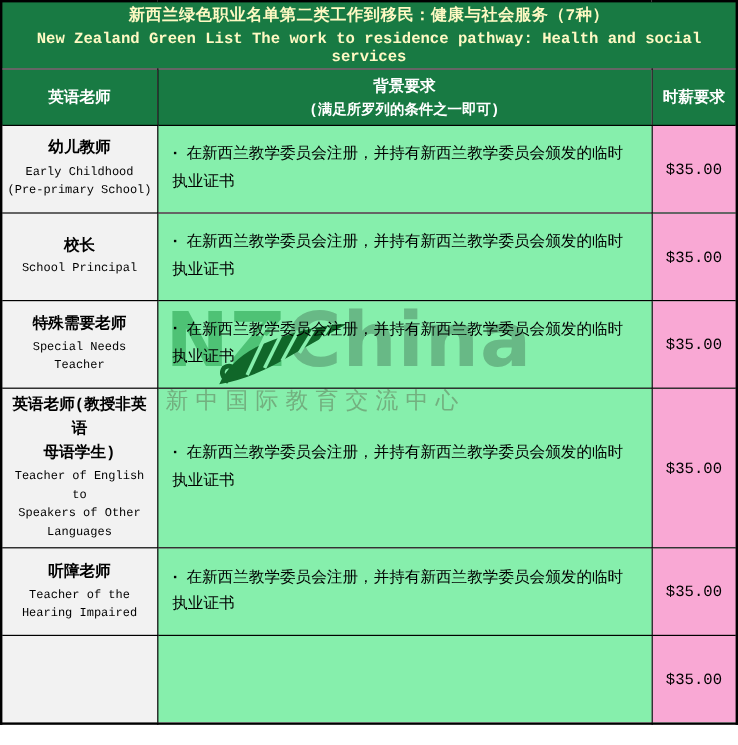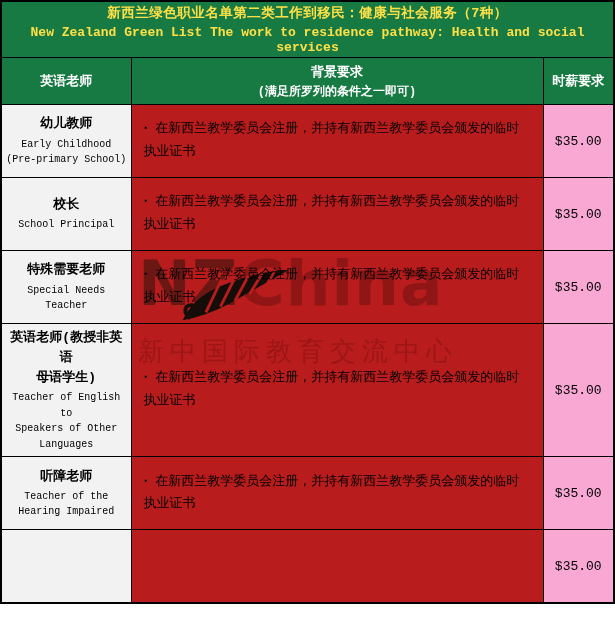--- a/index.html
+++ b/index.html
@@ -19,21 +19,21 @@
     border: 2px solid #000;
     margin: 0 auto;
   }
   col.c1 { width: 130px; }
   col.c2 { width: 412px; }
   col.c3 { width: 71px; }
   th, td { border: 1px solid #000; overflow: hidden; }
 
   .title-cell {
     background: #187a43;
-    color: #fde047;
+    color: #fef9c3;
     height: 51px;
     text-align: center;
     vertical-align: middle;
     padding: 2px 4px;
   }
   .t-zh { font-size: 13.5px; font-weight: bold; letter-spacing: 0.5px; margin-bottom: 3px; }
   .t-en { font-size: 13px; font-weight: bold; }
 
   .head-row th {
     background: #187a43;
@@ -51,21 +51,21 @@
   td.name {
     background: #f2f2f2;
     text-align: center;
     vertical-align: middle;
     padding: 4px 3px;
   }
   .zh { font-size: 13px; font-weight: bold; line-height: 1.55; white-space: pre-line; }
   .en { font-size: 10px; line-height: 1.55; white-space: pre-line; margin-top: 2px; }
 
   td.req {
-    background: #b91c1c;
+    background: #86efac;
     vertical-align: middle;
     padding: 6px 14px 6px 12px;
     font-size: 13px;
     line-height: 1.75;
     text-align: left;
   }
   .bullet { font-size: 8px; vertical-align: 2px; margin-right: 7px; }
 
   td.wage {
     background: #f9a8d4;
@@ -97,25 +97,25 @@
   .wm-china { color: #c6c6c6; }
   .fern {
     position: absolute;
     left: 38px;
     top: 16px;
     width: 118px;
     height: 62px;
   }
   .wm-cn {
     font-family: "DejaVu Sans", sans-serif;
-    font-size: 26px;
+    font-size: 19px;
     letter-spacing: 6px;
     color: #d9bcbc;
     white-space: nowrap;
-    margin-top: 14px;
+    margin-top: 1px;
   }
   .wm-en {
     font-family: "DejaVu Sans", sans-serif;
     font-size: 12.5px;
     letter-spacing: 1.5px;
     color: #c9c9c9;
     white-space: nowrap;
     margin-top: -3px;
   }
 </style>

